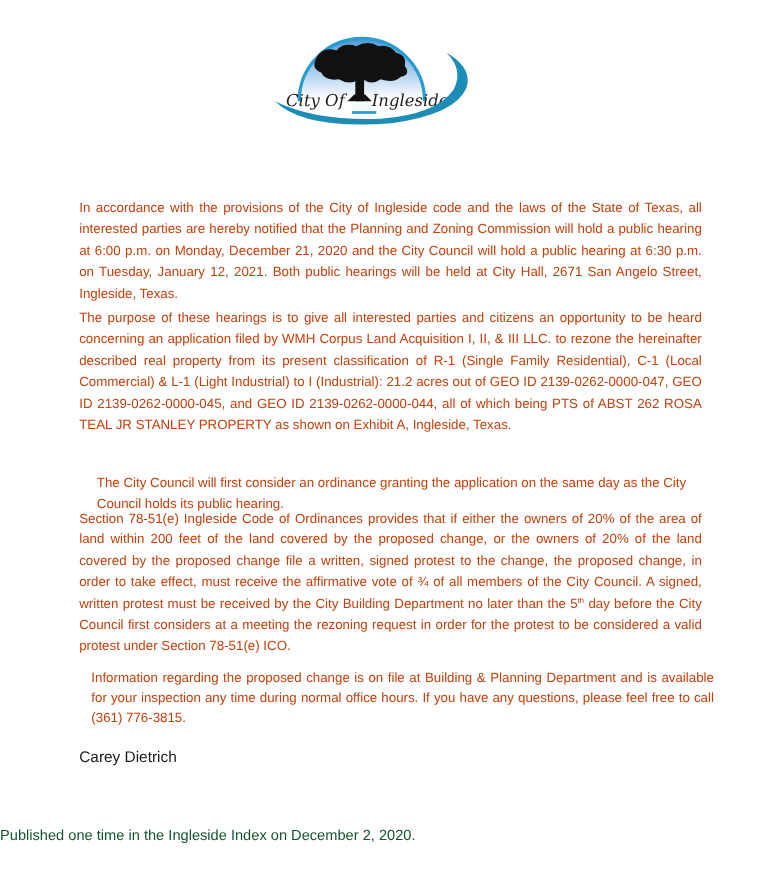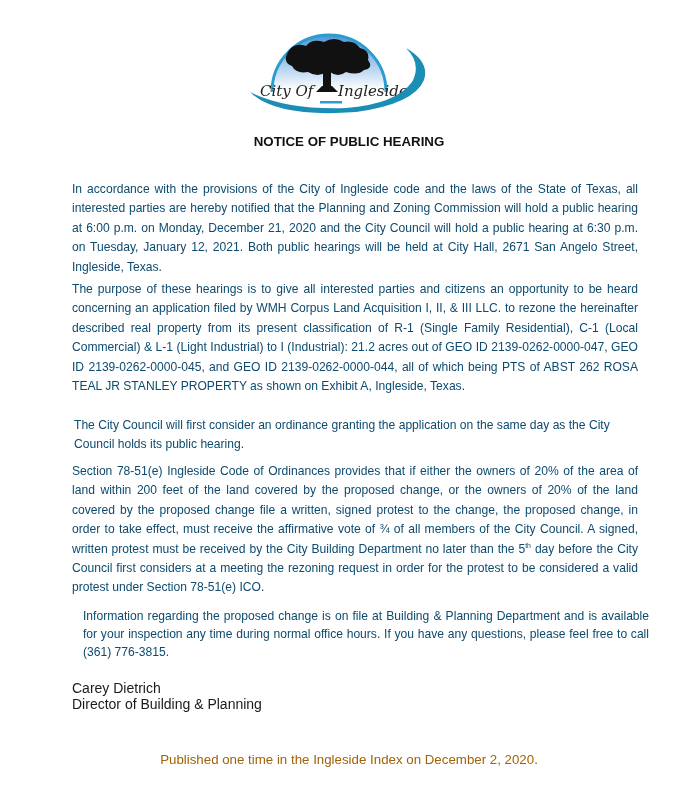--- a/index.html
+++ b/index.html
@@ -35,21 +35,21 @@
       color: #111;
     }
     .title div { white-space: nowrap; }
     .para {
       position: absolute;
       left: 72px;
       width: 566px;
       font-size: 12.1px;
       line-height: 19.4px;
       text-align: justify;
-      color: #0c4a6e;
+      color: #c2410c;
     }
     .para.left { text-align: left; }
     .p1 { top: 180px; }
     .p2 { top: 280px; }
     .p3 { top: 414px; }
     .p4 { top: 462px; }
     .p5 { top: 596px; line-height: 18px; }
     sup { font-size: 7px; line-height: 0; vertical-align: super; }
     .signature {
       position: absolute;
@@ -57,24 +57,23 @@
       top: 681px;
       font-size: 14px;
       line-height: 15.5px;
       color: #1a1a1a;
     }
     .published {
       position: absolute;
       left: 0;
       width: 698px;
       top: 752px;
-      text-align: center;
       font-size: 13.3px;
       line-height: 16px;
-      color: #a16207;
+      color: #14532d;
     }
   </style>
 </head>
 <body>
 
 <div class="logo">
   <svg width="200" height="105" viewBox="0 0 200 105">
     <defs>
       <linearGradient id="sky" x1="0" y1="0" x2="0" y2="1">
         <stop offset="0" stop-color="#4f97d4"></stop>
@@ -96,31 +95,29 @@
     <text x="14" y="84" font-family="DejaVu Serif, serif" font-style="italic" font-size="15" fill="#222">City Of</text>
     <text x="92" y="84" font-family="DejaVu Serif, serif" font-style="italic" font-size="15" fill="#222">Ingleside</text>
 
     <rect x="74" y="89" width="22" height="2.5" fill="#2a9ccf"></rect>
 
     <path d="M4 80 Q30 106 110 100 Q168 92 178 68 Q184 50 160 36 Q176 52 166 70 Q150 92 100 96 Q40 98 4 80 Z" fill="#1c8db5"></path>
   </svg>
 </div>
 
 <div class="title">
-  <div>NOTICE OF PUBLIC HEARING</div>
 </div>
 
 <p class="para p1" style="margin:0">In accordance with the provisions of the City of Ingleside code and the laws of the State of Texas, all interested parties are hereby notified that the Planning and Zoning Commission will hold a public hearing at 6:00 p.m. on Monday, December 21, 2020 and the City Council will hold a public hearing at 6:30 p.m. on Tuesday, January 12, 2021.  Both public hearings will be held at City Hall, 2671 San Angelo Street, Ingleside, Texas.</p>
 
 <p class="para p2" style="margin:0">The purpose of these hearings is to give all interested parties and citizens an opportunity to be heard concerning an application filed by WMH Corpus Land Acquisition I, II, &amp; III LLC. to rezone the hereinafter described real property from its present classification of R-1 (Single Family Residential), C-1 (Local Commercial) &amp; L-1 (Light Industrial) to I (Industrial): 21.2 acres out of GEO ID 2139-0262-0000-047, GEO ID 2139-0262-0000-045, and GEO ID 2139-0262-0000-044, all of which being PTS of ABST 262 ROSA TEAL JR STANLEY PROPERTY as shown on Exhibit A, Ingleside, Texas.</p>
 
-<p class="para p3 left" style="margin:2px">The City Council will first consider an ordinance granting the application on the same day as the City Council holds its public hearing.</p>
+<p class="para p3 left" style="margin:16px">The City Council will first consider an ordinance granting the application on the same day as the City Council holds its public hearing.</p>
 
 <p class="para p4" style="margin:0"><span>Section 78-51(e) Ingleside Code of Ordinances provides that if either the owners of 20% of the area of land within 200 feet of the land covered by the proposed change, or the owners of 20% of the land covered by the proposed change file a written, signed protest to the change, the proposed change, in order to take effect, must receive the affirmative vote of ¾ of all members of the City Council. A signed, written protest must be received by the City Building Department no later than the 5</span><sup>th</sup><span> day before the City Council first considers at a meeting the rezoning request in order for the protest to be considered a valid protest under Section 78-51(e) ICO.</span></p>
 
 <p class="para p5" style="margin:11px">Information regarding the proposed change is on file at Building &amp; Planning Department and is available for your inspection any time during normal office hours.  If you have any questions, please feel free to call (361) 776-3815.</p>
 
 <div class="signature">
   <div>Carey Dietrich</div>
-  <div>Director of Building &amp; Planning</div>
 </div>
 
 <div class="published">Published one time in the Ingleside Index on December 2, 2020.</div>
 
 </body></html>

